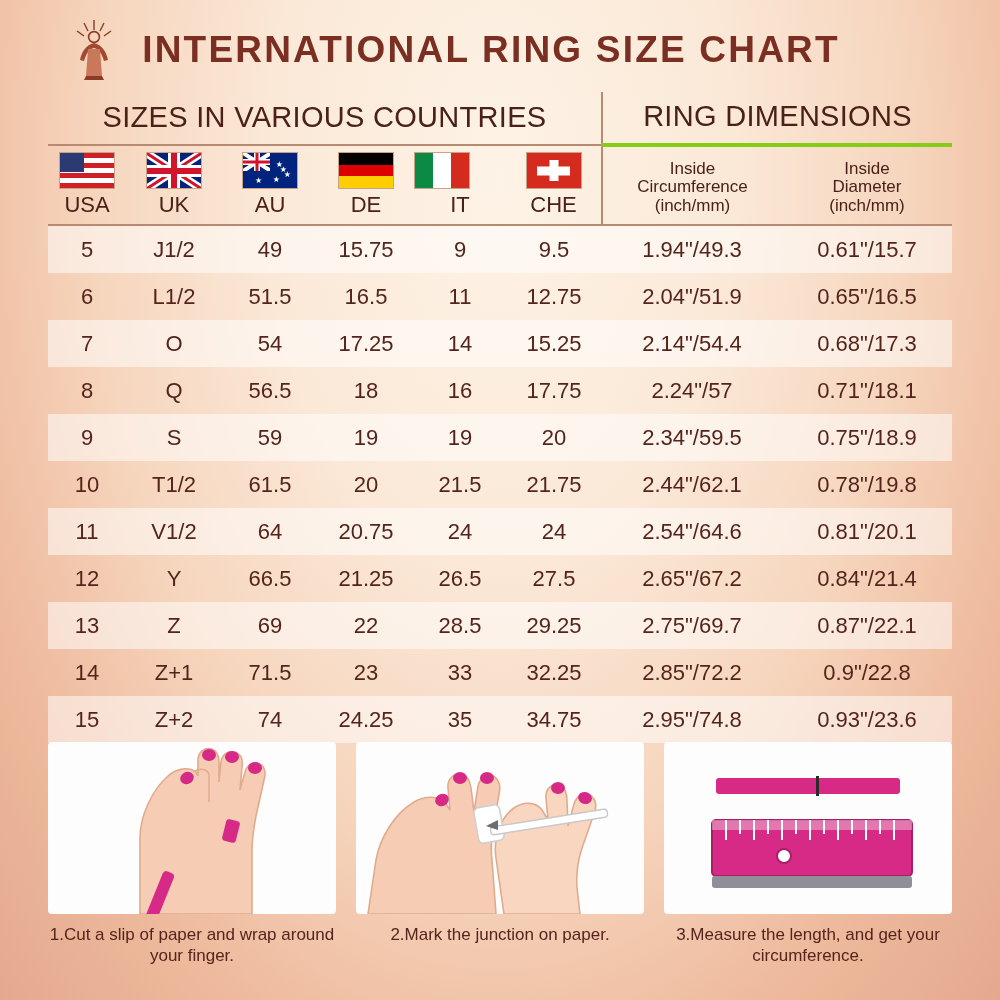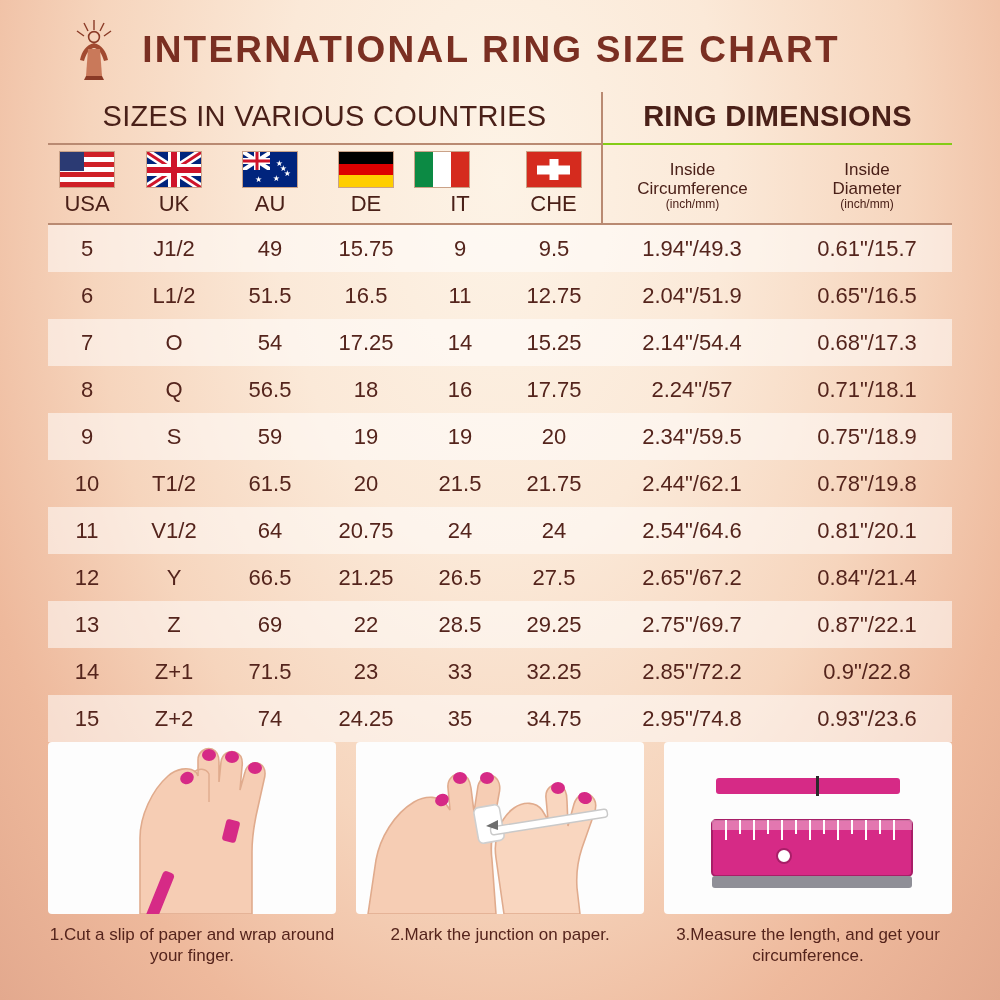--- a/index.html
+++ b/index.html
@@ -66,39 +66,38 @@
     font-weight: bold;
     color: #4a2018;
     padding: 8px 0 10px 0;
     letter-spacing: .3px;
   }
   .group-head th.left-group {
     border-bottom: 2px solid #b98a72;
     border-right: 2px solid #b98a72;
   }
   .group-head th.right-group {
-    border-bottom: 2px solid #84cc16;
-    font-weight: bold;
+    border-bottom: 4px solid #84cc16;
   }
   .flag-row td {
     padding: 6px 0 2px 0;
     border-right: none;
   }
   .flag-row td.sep {
     border-right: 2px solid #b98a72;
   }
   .dim-head {
     font-size: 17px;
     line-height: 1.08;
     color: #4a2018;
     font-weight: normal;
     padding: 6px 0 8px 0;
   }
   .dim-head .sub {
-    font-size: 12px;
+    font-size: 17px;
   }
   .country-code {
     font-size: 22px;
     color: #4a2018;
     padding-bottom: 6px;
     font-weight: normal;
   }
   .head-underline td {
     border-bottom: 2px solid #b98a72;
     height: 0;

